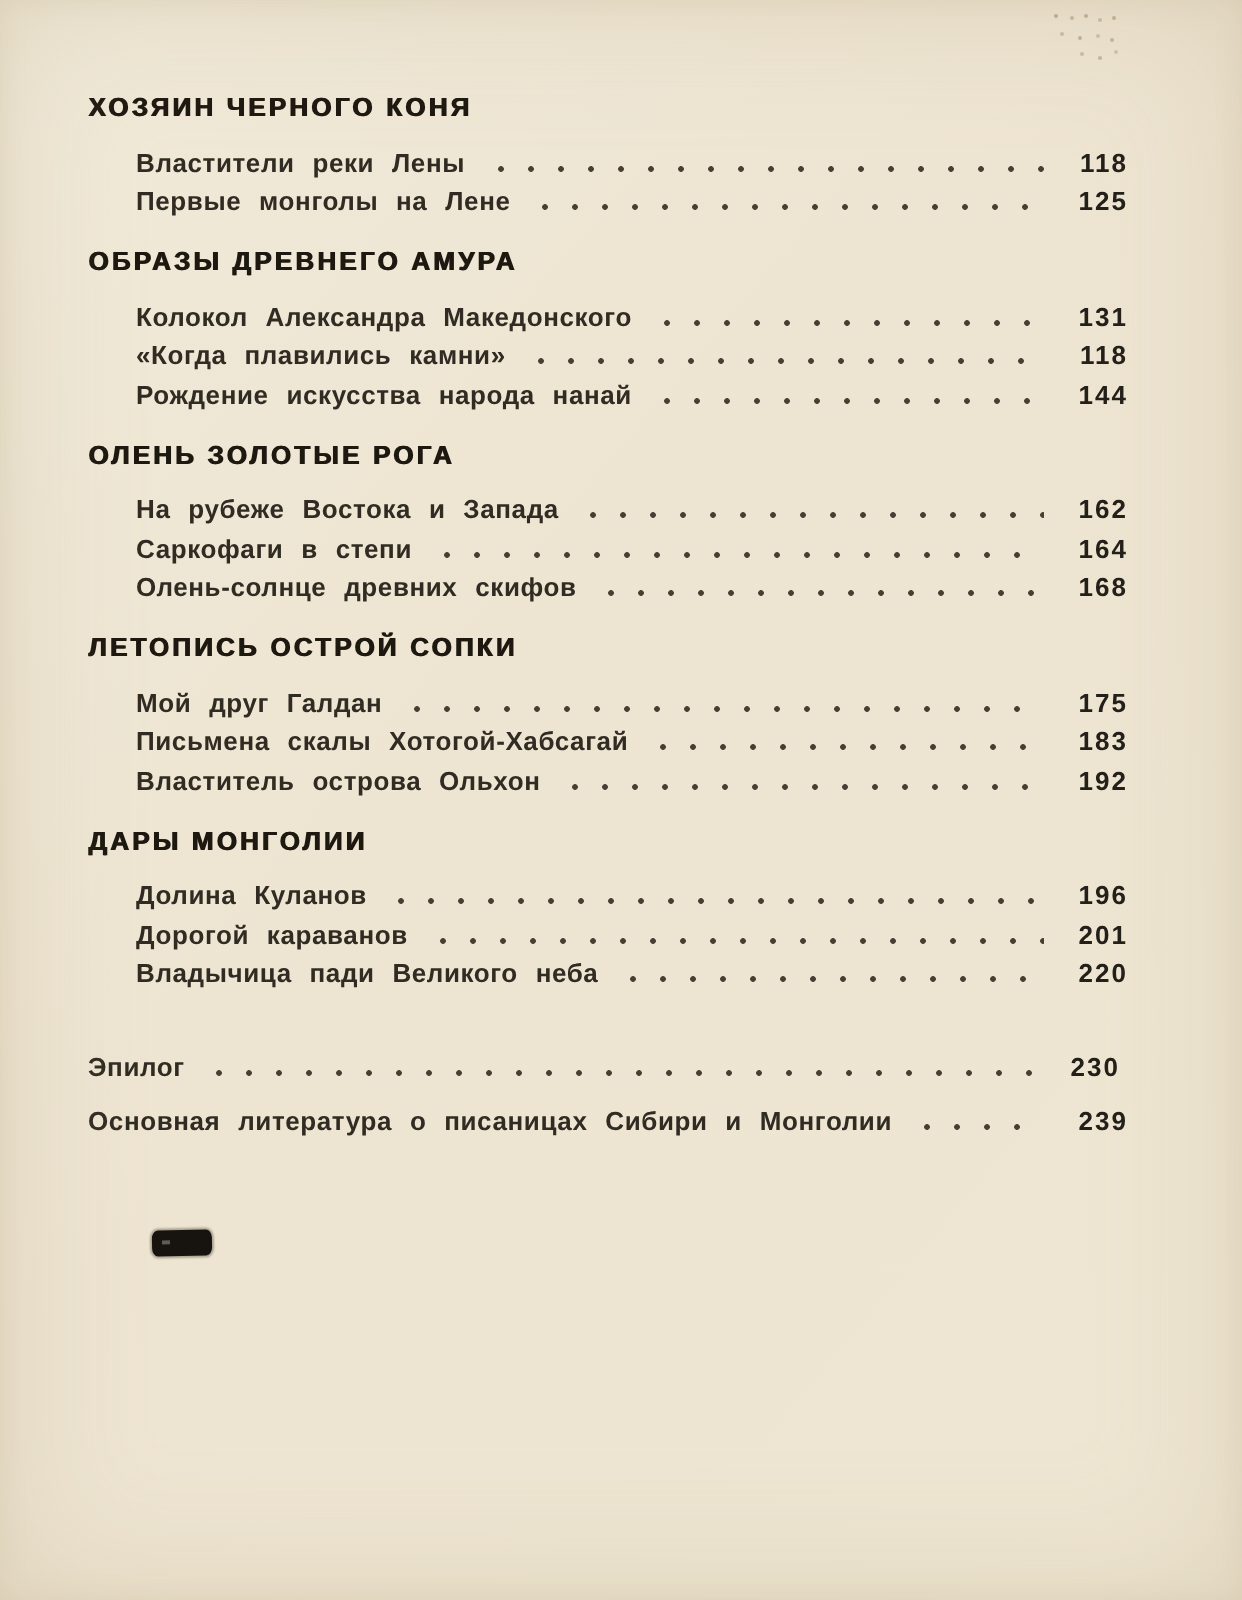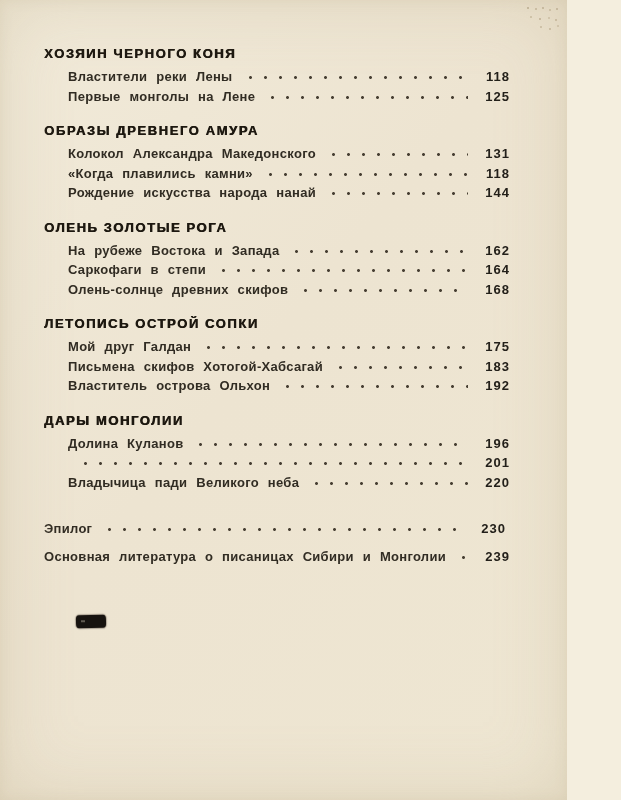--- a/index.html
+++ b/index.html
@@ -4,21 +4,21 @@
 <style>
   html, body { margin: 0; padding: 0; }
   body {
     width: 621px; height: 800px;
     background: #f4eede;
     font-family: "Liberation Sans", sans-serif;
     overflow: hidden;
   }
   .page {
     position: relative;
-    width: 567px; height: 800px;
+    width: 621px; height: 800px;
     background: linear-gradient(130deg, #f1ead9 0%, #ede4d1 45%, #eee6d2 100%);
     overflow: hidden;
   }
   .texture-overlay {
     position: absolute; inset: 0;
     pointer-events: none;
     box-shadow: inset 0 0 70px rgba(185, 168, 132, 0.30),
                 inset 0 0 12px rgba(200, 185, 150, 0.25);
   }
   .content {
@@ -32,21 +32,21 @@
     line-height: 14px;
     font-weight: bold;
     letter-spacing: 1.6px;
     color: #1d1810;
     text-shadow: 0.6px 0 0 #1d1810;
     margin: 0 0 8px 0;
     white-space: nowrap;
   }
   .row {
     display: flex;
-    align-items: flex-start;
+    align-items: flex-end;
     margin-left: 24px;
     height: 19.5px;
     font-size: 13px;
     font-weight: bold;
     color: #312c23;
     white-space: nowrap;
   }
   .row .title {
     letter-spacing: 0.3px;
     word-spacing: 5px;
@@ -166,39 +166,40 @@
     </div>
 
     <div class="section">
       <div class="heading">ЛЕТОПИСЬ ОСТРОЙ СОПКИ</div>
       <div class="row">
         <span class="title">Мой друг Галдан</span>
         <span class="leader"></span>
         <span class="pagenum">175</span>
       </div>
       <div class="row">
-        <span class="title">Письмена скифов Хотогой-Хабсагай</span>
+        <span class="title">Письмена скалы Хотогой-Хабсагай</span>
         <span class="leader"></span>
         <span class="pagenum">183</span>
       </div>
       <div class="row">
         <span class="title">Властитель острова Ольхон</span>
         <span class="leader"></span>
         <span class="pagenum">192</span>
       </div>
     </div>
 
     <div class="section">
       <div class="heading">ДАРЫ МОНГОЛИИ</div>
       <div class="row">
         <span class="title">Долина Куланов</span>
         <span class="leader"></span>
         <span class="pagenum">196</span>
       </div>
       <div class="row">
+        <span class="title">Дорогой караванов</span>
         <span class="leader"></span>
         <span class="pagenum">201</span>
       </div>
       <div class="row">
         <span class="title">Владычица пади Великого неба</span>
         <span class="leader"></span>
         <span class="pagenum">220</span>
       </div>
     </div>
 

